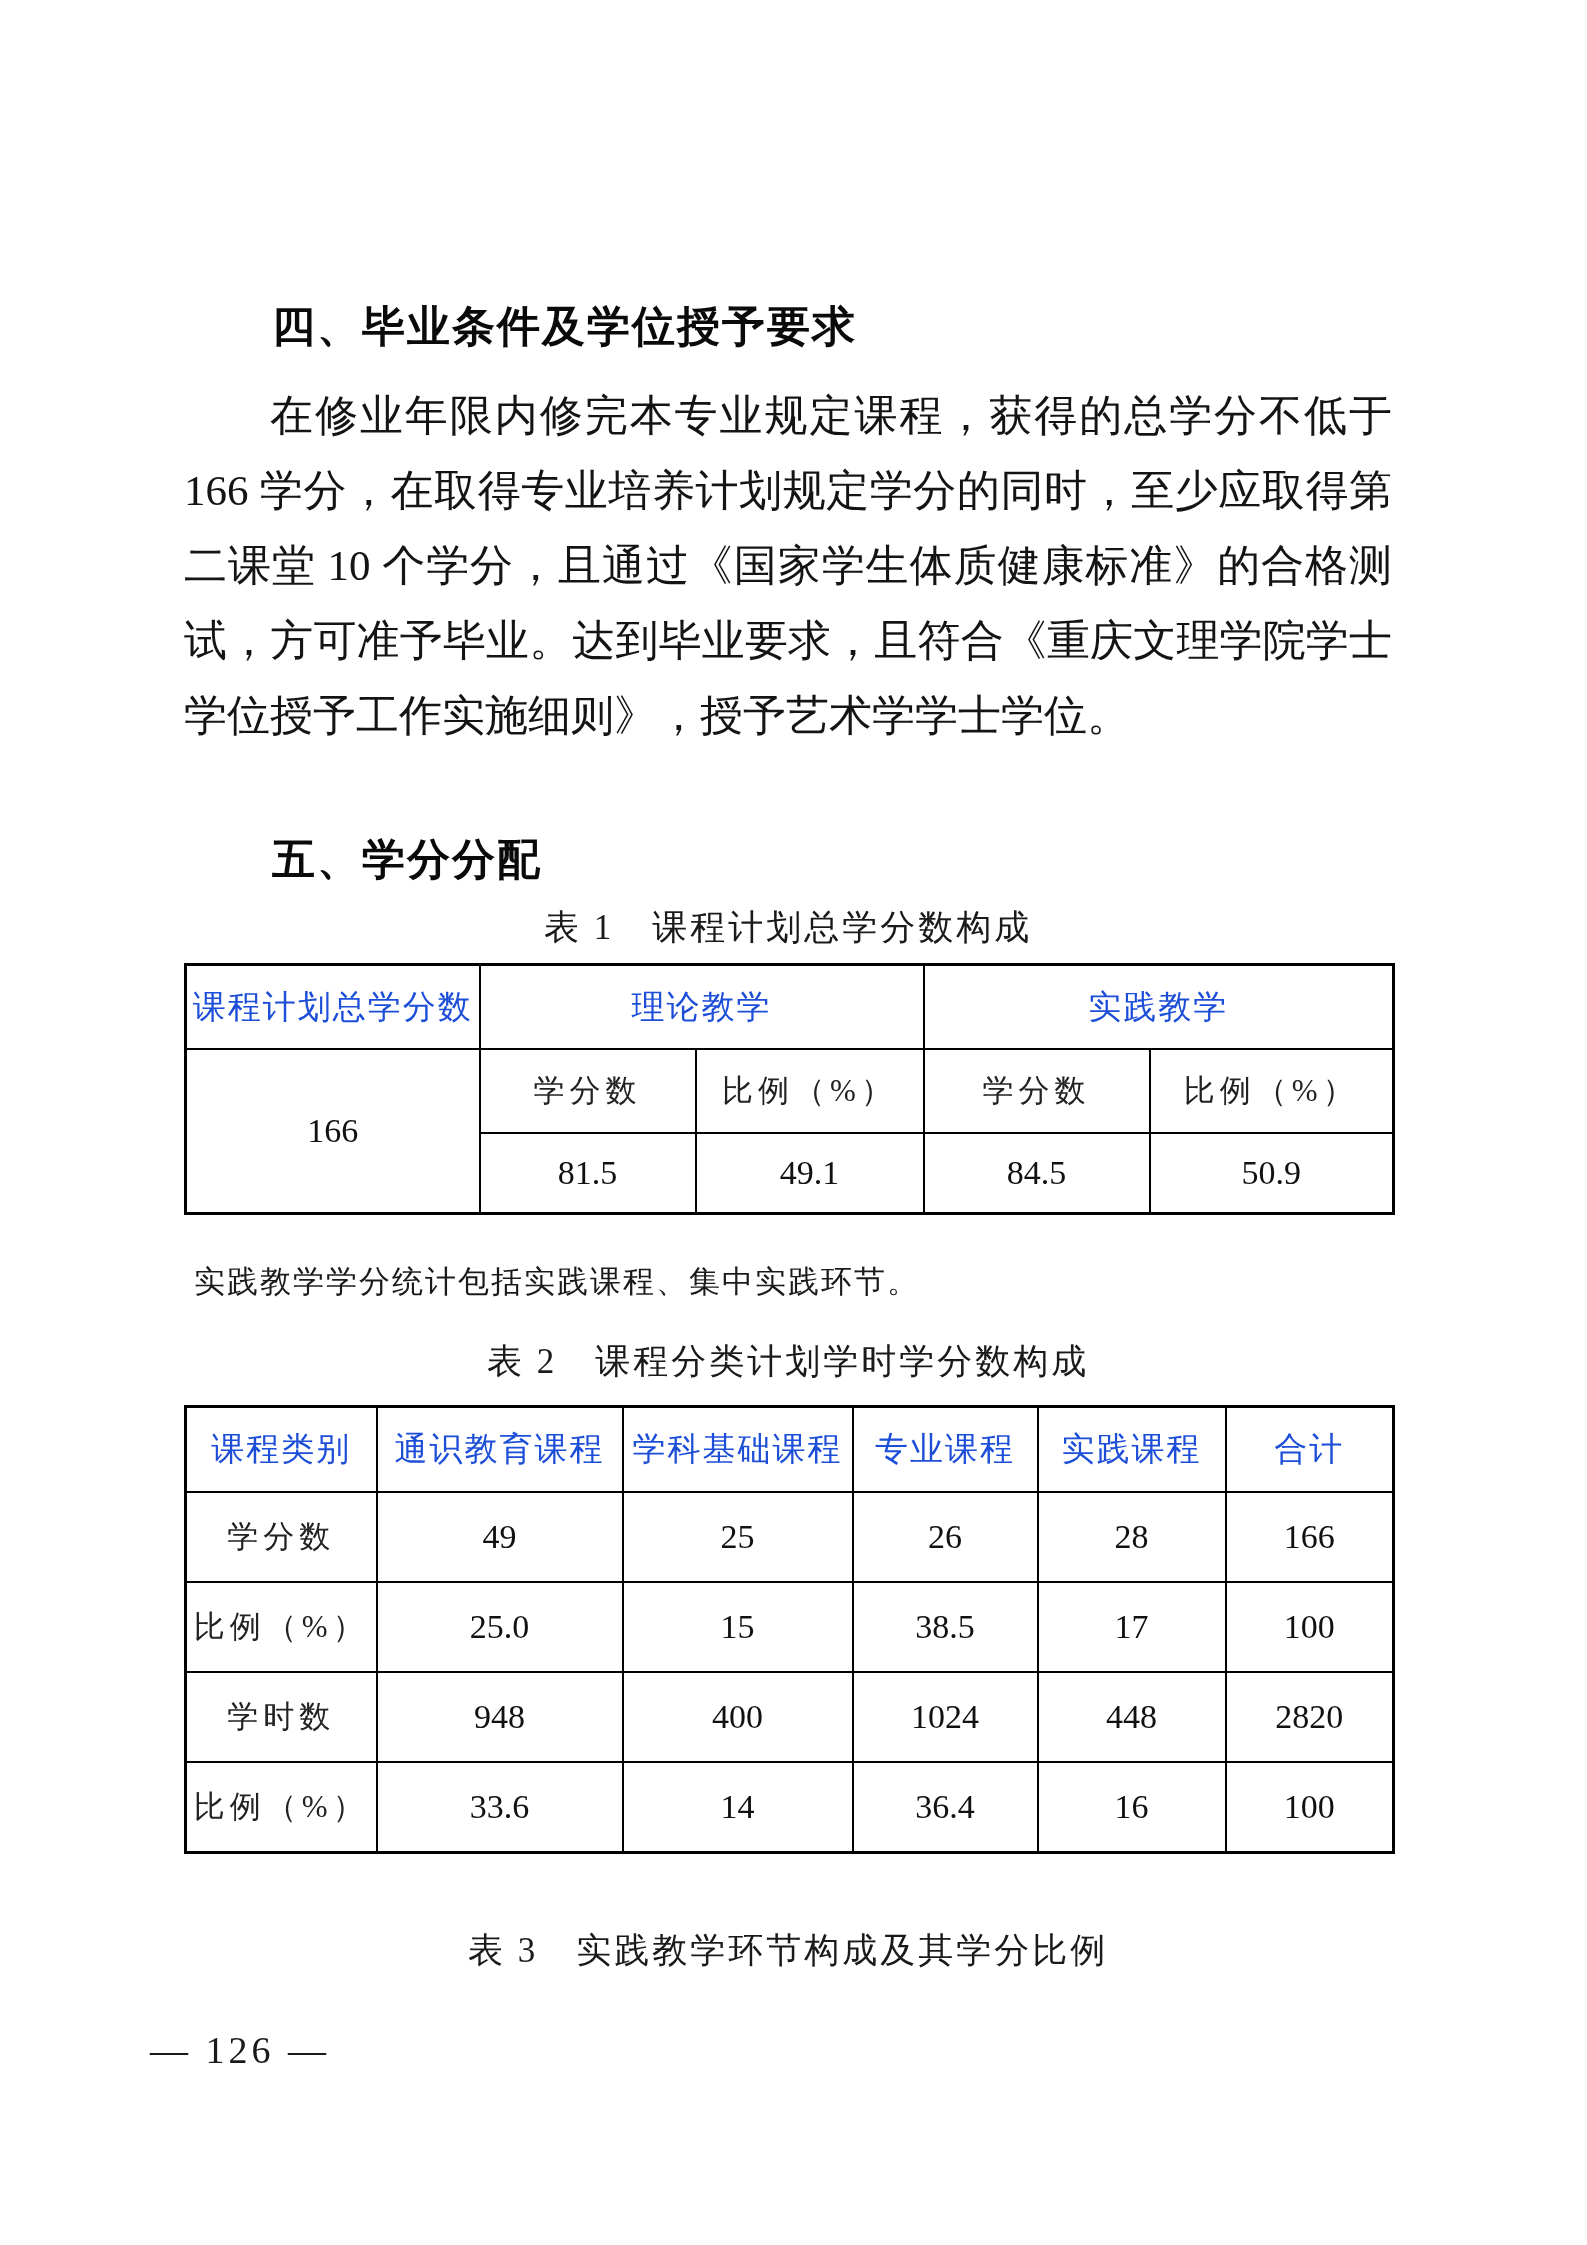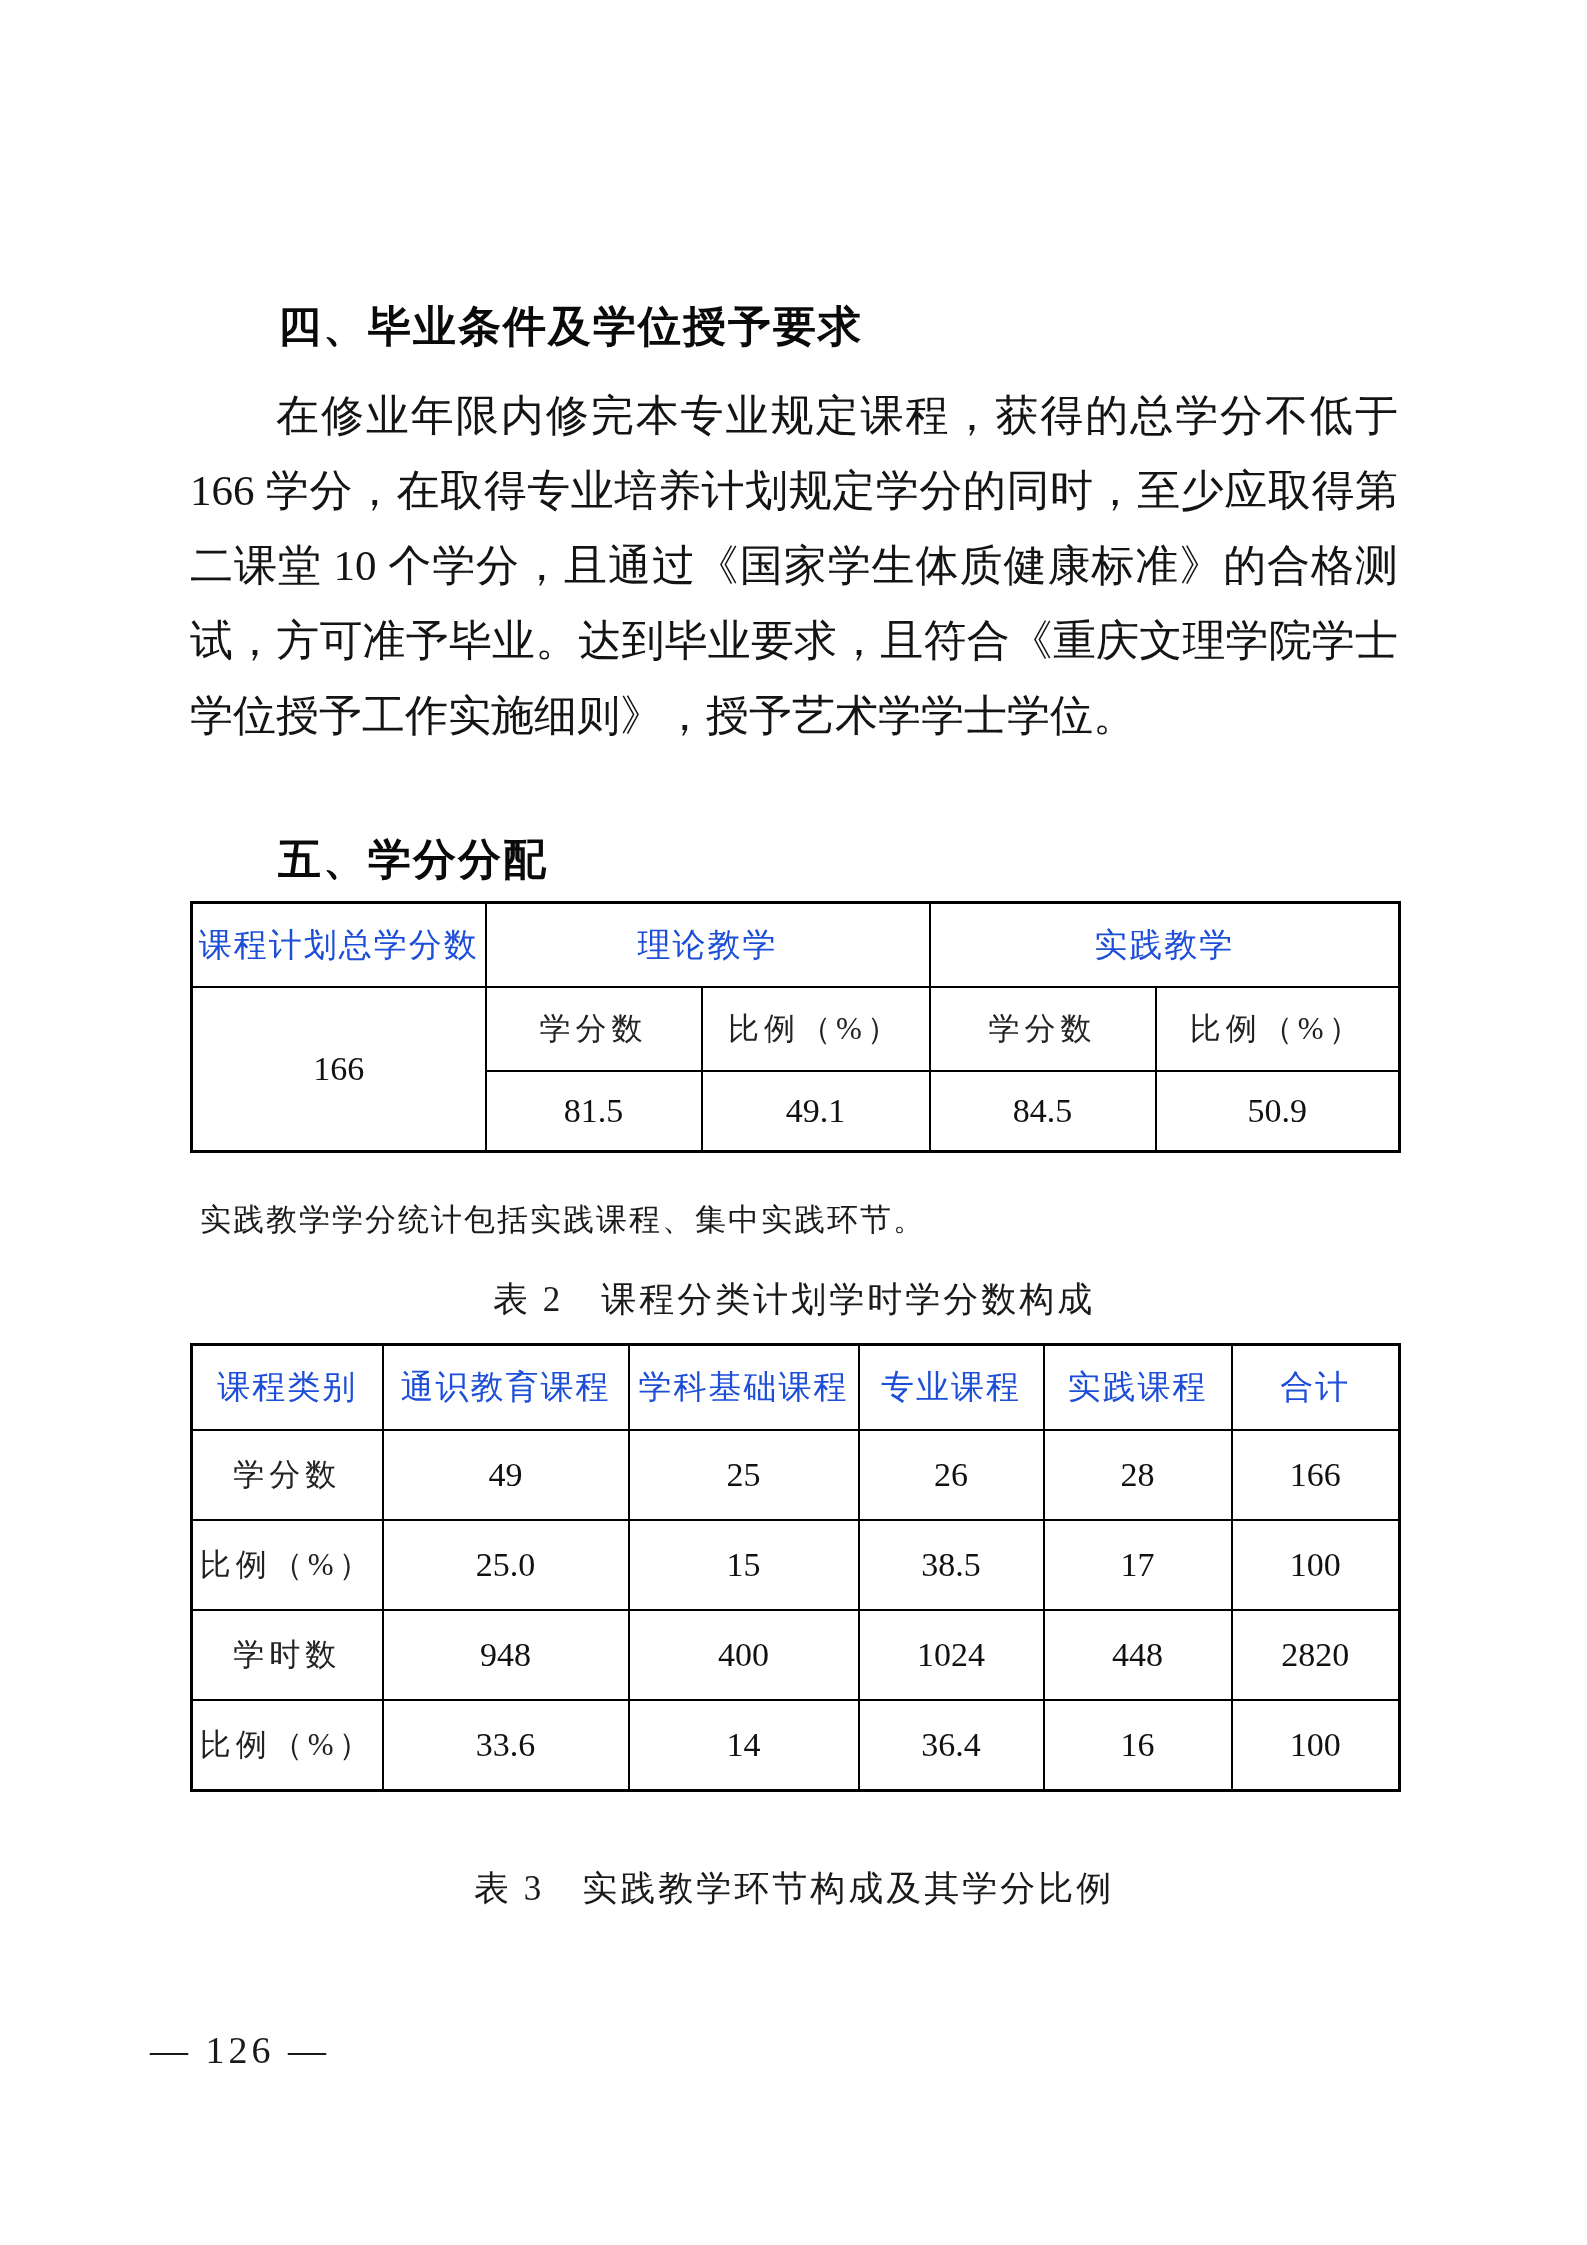--- a/index.html
+++ b/index.html
@@ -6,21 +6,21 @@
   body {
     width: 1587px; height: 2245px;
     background: #ffffff;
     color: #111;
     font-family: "Liberation Serif", serif;
     overflow: hidden;
     position: relative;
   }
   .content {
     position: absolute;
-    left: 190px; top: 296px;
+    left: 184px; top: 296px;
     width: 1208px;
   }
   
   .sec-heading {
     font-family: "Liberation Sans", sans-serif;
     font-weight: bold;
     font-size: 43px;
     line-height: 60px;
     padding-left: 88px;
     color: #0a0a0a;
@@ -108,20 +108,21 @@
 <body>
 
 <div class="content">
 
   <div class="sec-heading">四、毕业条件及学位授予要求</div>
 
   <p class="body-para">在修业年限内修完本专业规定课程，获得的总学分不低于 166 学分，在取得专业培养计划规定学分的同时，至少应取得第二课堂 10 个学分，且通过《国家学生体质健康标准》的合格测试，方可准予毕业。达到毕业要求，且符合《重庆文理学院学士学位授予工作实施细则》，授予艺术学学士学位。</p>
 
   <div class="sec-heading second">五、学分分配</div>
 
+  <div class="tbl-caption cap1">表 1　课程计划总学分数构成</div>
 
   <table class="tbl tbl1">
     <colgroup>
       <col style="width:294px">
         <col style="width:216px">
         <col style="width:228px">
         <col style="width:226px">
         <col style="width:244px">
     </colgroup>
     <tbody>

